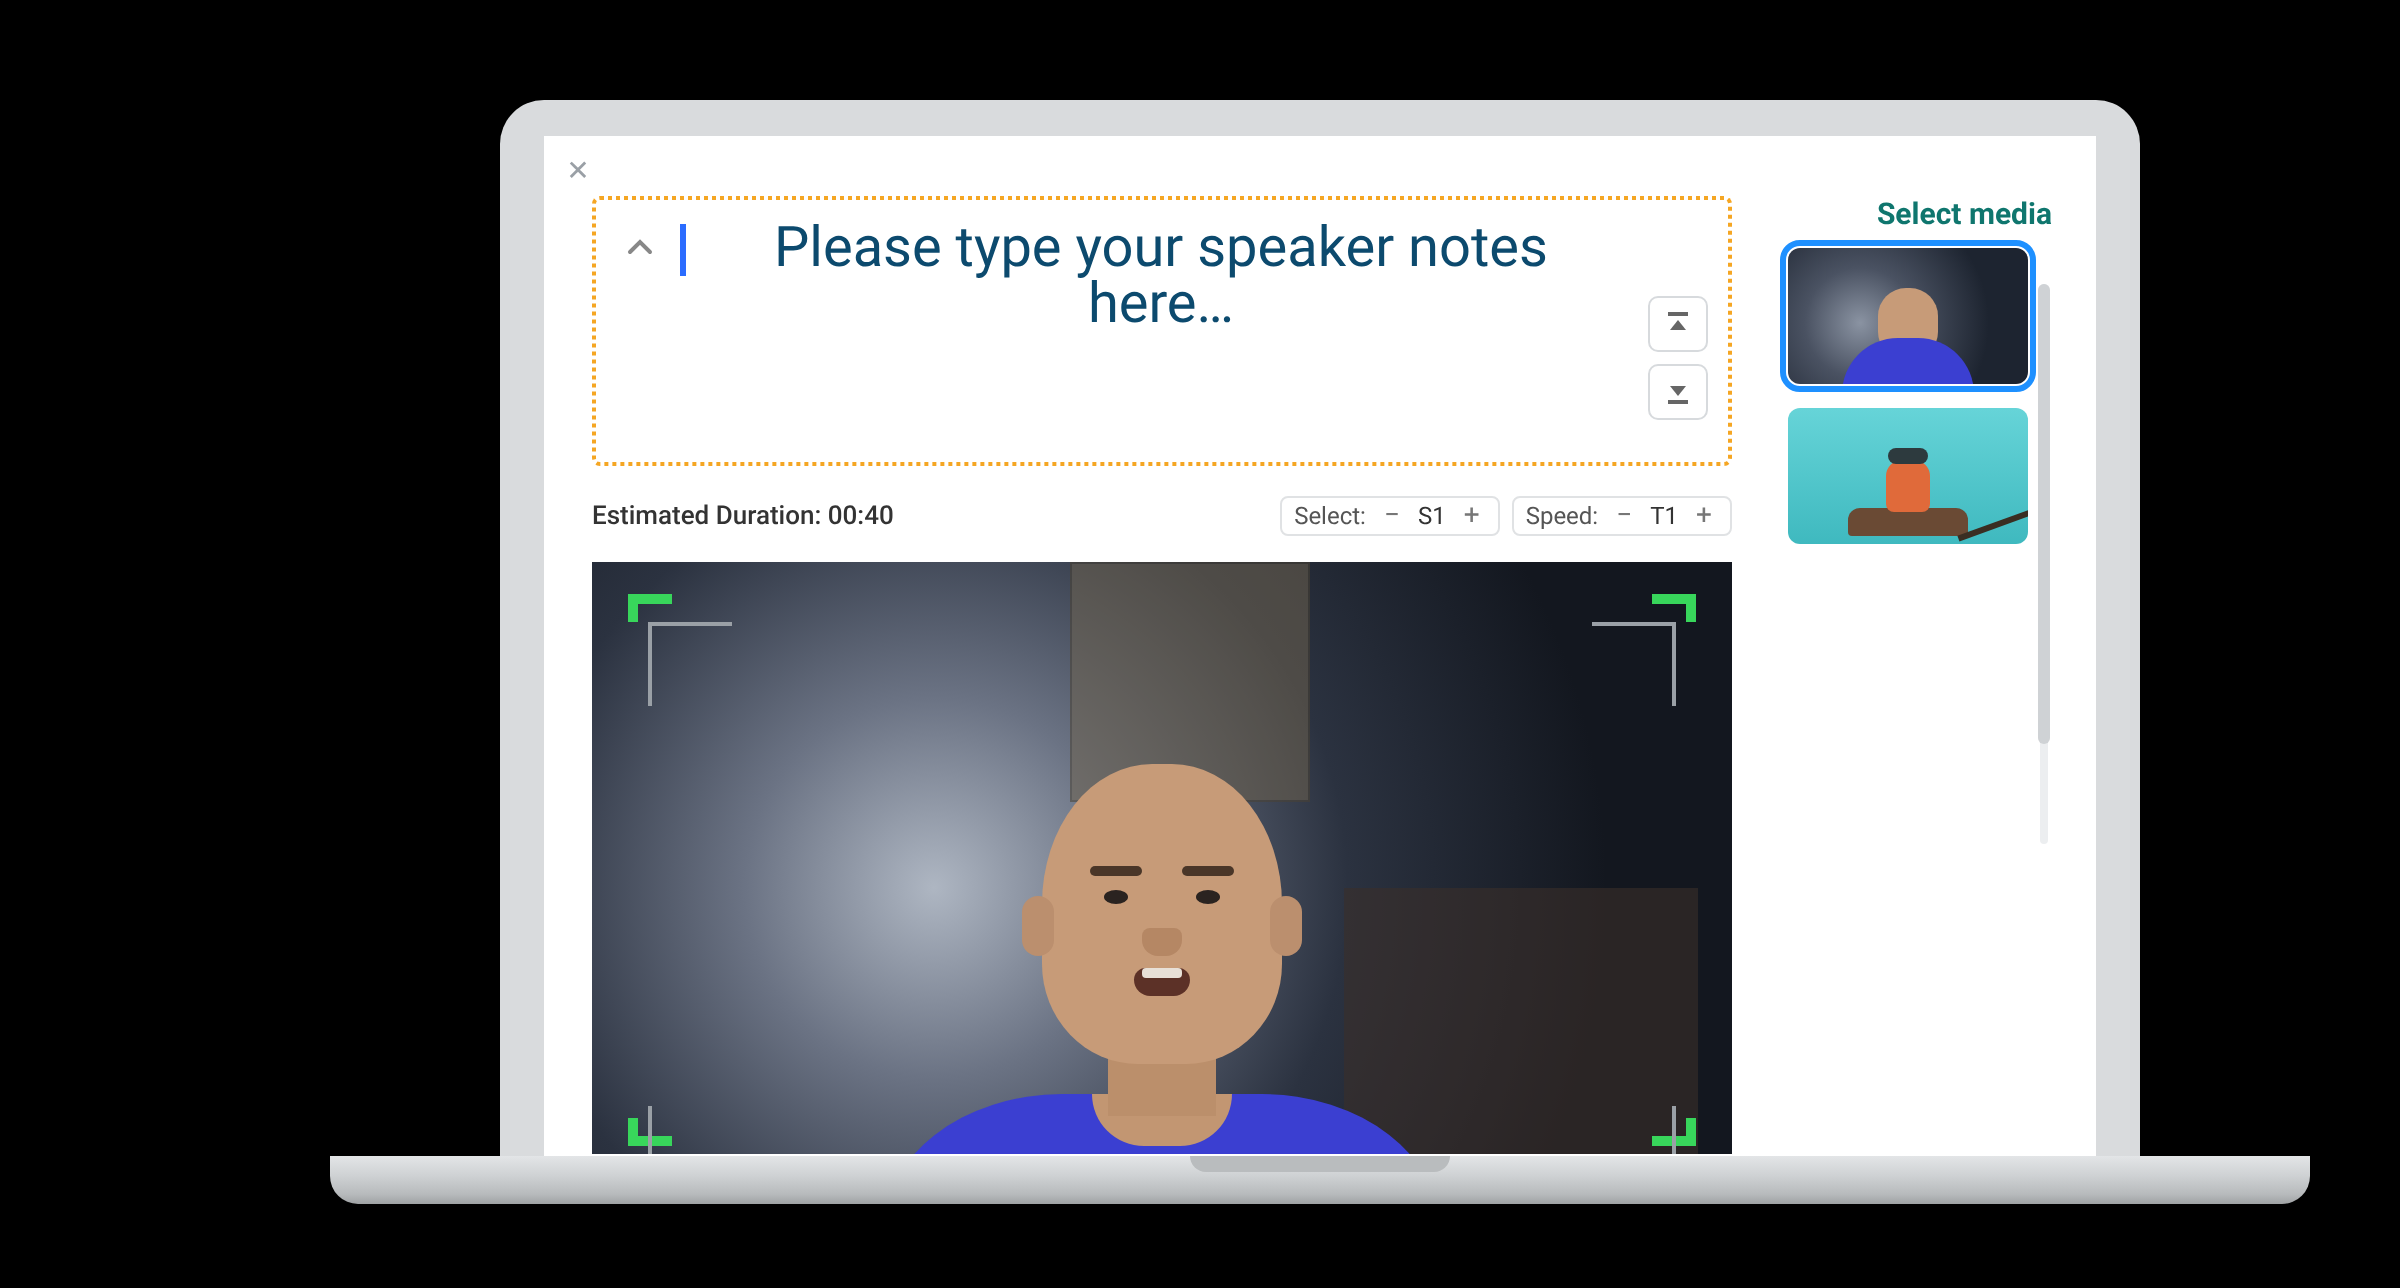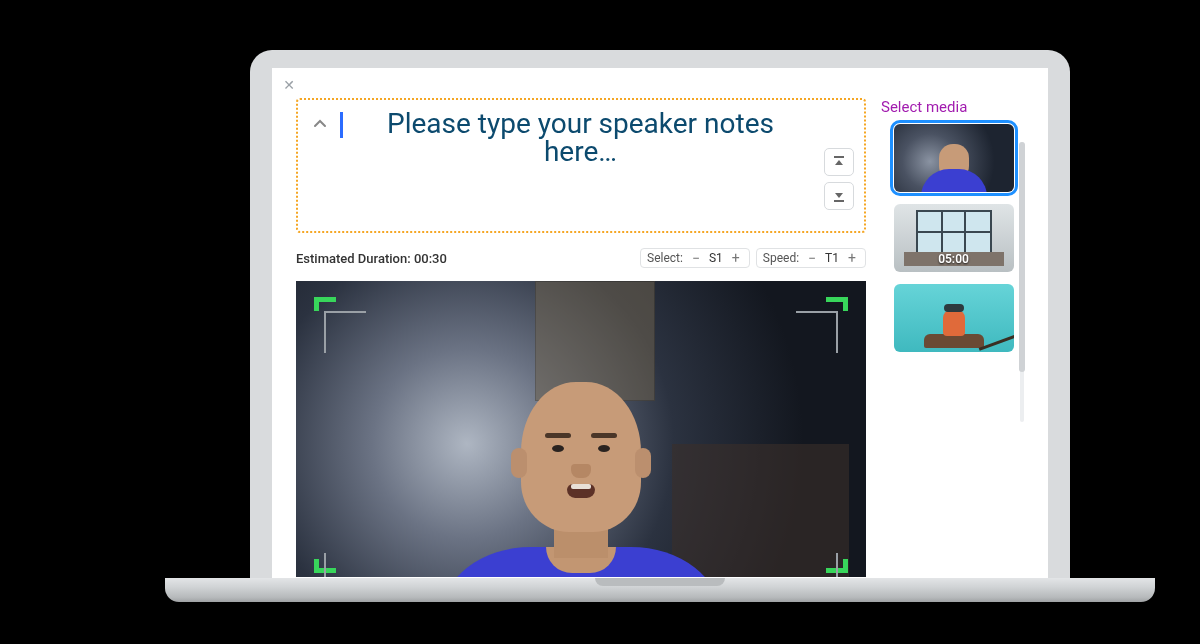--- a/index.html
+++ b/index.html
@@ -229,24 +229,25 @@
   .ir-bl{ left:28px; bottom:-18px; border-right:none; border-top:none;}
   .ir-br{ right:28px; bottom:-18px; border-left:none; border-top:none;}
 
   .side-col {
     position: absolute;
     right: 22px;
     top: 30px;
     width: 145px;
   }
   .side-title {
-    text-align: left;
-    color: #a21caf;
+    text-align: right;
+    color: #0f766e;
     font-size: 15px;
     margin-bottom: 8px;
+    font-weight: bold;
   }
   .thumb {
     width: 120px;
     height: 68px;
     border-radius: 6px;
     margin: 0 auto 12px auto;
     position: relative;
     overflow: hidden;
     cursor: pointer;
     background:#888;
@@ -325,21 +326,21 @@
                   <line x1="2" y1="12" x2="12" y2="12" stroke="#666" stroke-width="2"></line>
                 </svg>
             </button>
           </div>
         </div>
 
         <div class="meta-row">
           <div class="meta-left">
             <span>Estimated Duration:</span>
             <span> </span>
-            <span>00:30</span>
+            <span>00:40</span>
           </div>
 
           <div class="pillgroup">
             <span class="lbl">Select:</span>
             <span class="pm">−</span>
             <span class="pillval">S1</span>
             <span class="pm">+</span>
           </div>
 
           <div class="pillgroup">
@@ -390,25 +391,20 @@
 
       <div class="side-col">
         <div class="side-title">Select media</div>
 
         <div class="thumb selected t1">
           <div class="mh"></div>
             <div class="ms"></div>
           <div class="thumb-dur"></div>
         </div>
 
-        <div class="thumb t2">
-          <div class="win"></div>
-            <div class="tbl"></div>
-          <div class="thumb-dur">05:00</div>
-        </div>
 
         <div class="thumb t3">
           <div class="boat"></div>
             <div class="per"></div>
             <div class="hat"></div>
             <div class="pad"></div>
           <div class="thumb-dur"></div>
         </div>
 
         <div class="scroll-track"></div>

